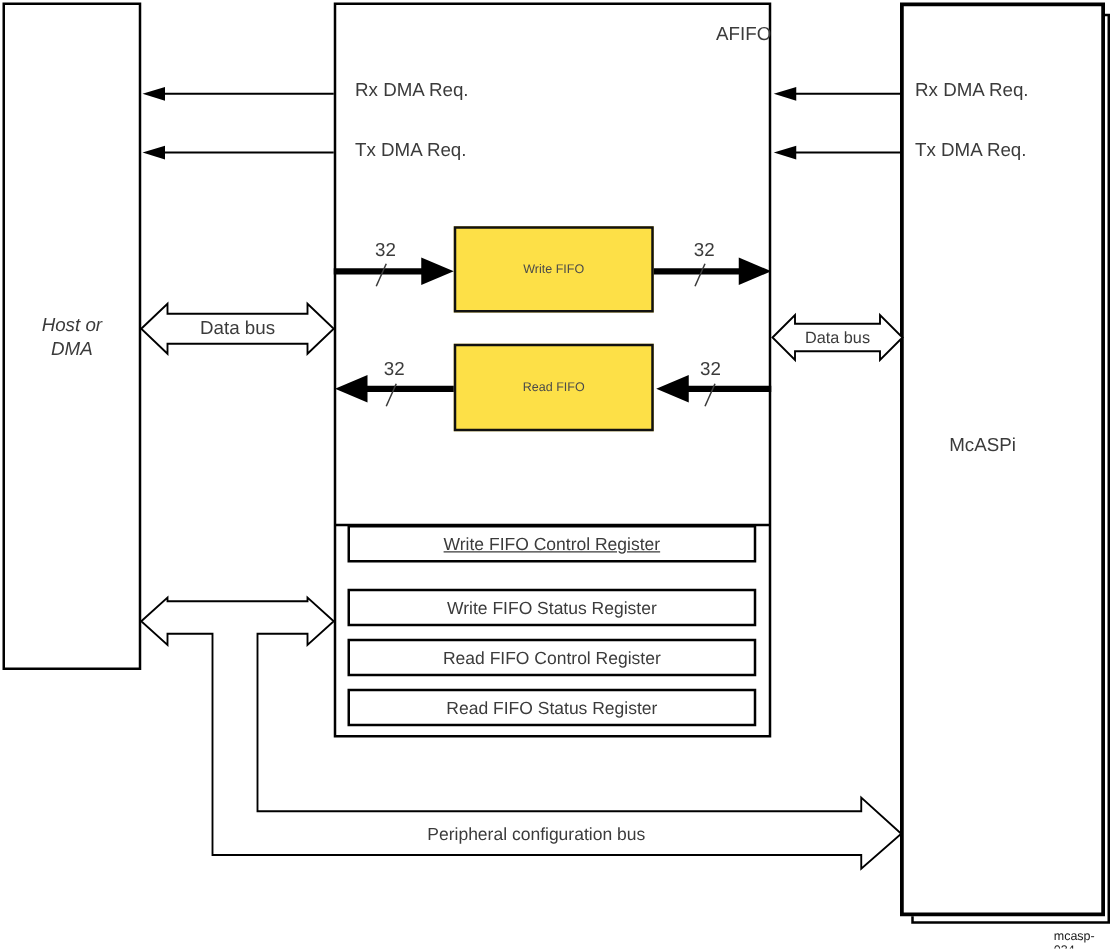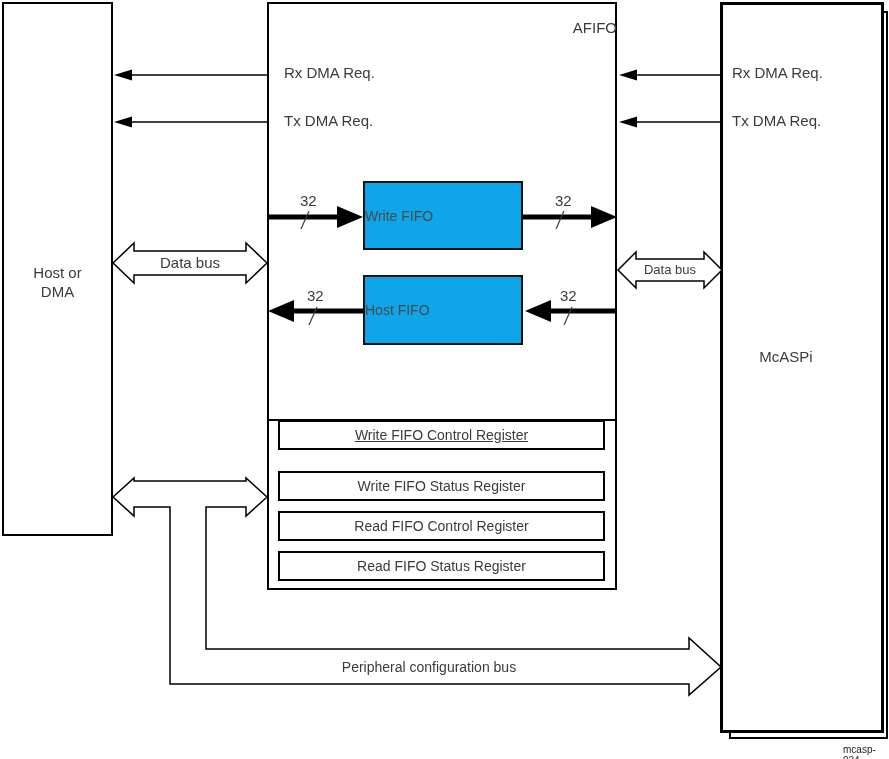--- a/index.html
+++ b/index.html
@@ -2,51 +2,51 @@
 <html><head>
 <meta charset="utf-8">
 <style>
   html,body{margin:0;padding:0;background:#fff;}
   #canvas{
     position:relative;width:889px;height:759px;background:#ffffff;
     font-family:"Liberation Sans", sans-serif;color:#3b3b3b;overflow:hidden;
   }
   .box{position:absolute;background:#fff;border:2px solid #000;box-sizing:border-box;}
   .thickbox{border-width:3px;}
-  .fifo{position:absolute;background:#0ea5e9;border:2px solid #111;box-sizing:border-box;
-        display:flex;align-items:center;justify-content:flex-start;font-size:14px;color:#4a4a4a;}
+  .fifo{position:absolute;background:#fde047;border:2px solid #111;box-sizing:border-box;
+        display:flex;align-items:center;justify-content:center;font-size:10px;color:#4a4a4a;}
   .reg{position:absolute;left:278px;width:327px;height:30px;background:#fff;border:2px solid #000;
        box-sizing:border-box;display:flex;align-items:center;justify-content:center;
        font-size:14px;color:#3b3b3b;}
   .lbl{position:absolute;font-size:15px;color:#3b3b3b;white-space:nowrap;text-align:center;}
   .lbl-c{text-align:center;}
   svg{position:absolute;left:0;top:0;z-index:5;pointer-events:none;}
   .txt{position:absolute;z-index:6;}
   .figid{position:absolute;font-size:10px;color:#1a1a1a;}
 </style>
 </head>
 <body>
 
 <div id="canvas">
 
   <div class="box" style="left:2px;top:2px;width:111px;height:534px;"></div>
-  <div class="lbl lbl-c" style="left:2px;top:264px;width:111px;line-height:1.25;white-space:normal;">
+  <div class="lbl lbl-c" style="left:2px;top:252px;width:111px;line-height:1.25;white-space:normal;font-style:italic;">
     <span style="display:inline-block;width:62px;">Host or DMA</span>
   </div>
 
   <div class="box" style="left:267px;top:2px;width:350px;height:588px;"></div>
   <div class="lbl lbl-c" style="left:267px;top:19px;width:350px;text-align:right;">AFIFO</div>
   <div class="lbl" style="left:284px;top:64px;">Rx DMA Req.</div>
   <div class="lbl" style="left:284px;top:112px;">Tx DMA Req.</div>
 
   <div class="fifo" style="left:363px;top:181px;width:160px;height:69px;">
     <span>Write FIFO</span>
   </div>
   <div class="fifo" style="left:363px;top:275px;width:160px;height:70px;">
-    <span>Host FIFO</span>
+    <span>Read FIFO</span>
   </div>
 
   <div class="reg" style="top:420px;text-decoration:underline;">
     <span>Write FIFO Control Register</span>
   </div>
   <div class="reg" style="top:471px;">
     <span>Write FIFO Status Register</span>
   </div>
   <div class="reg" style="top:511px;">
     <span>Read FIFO Control Register</span>

